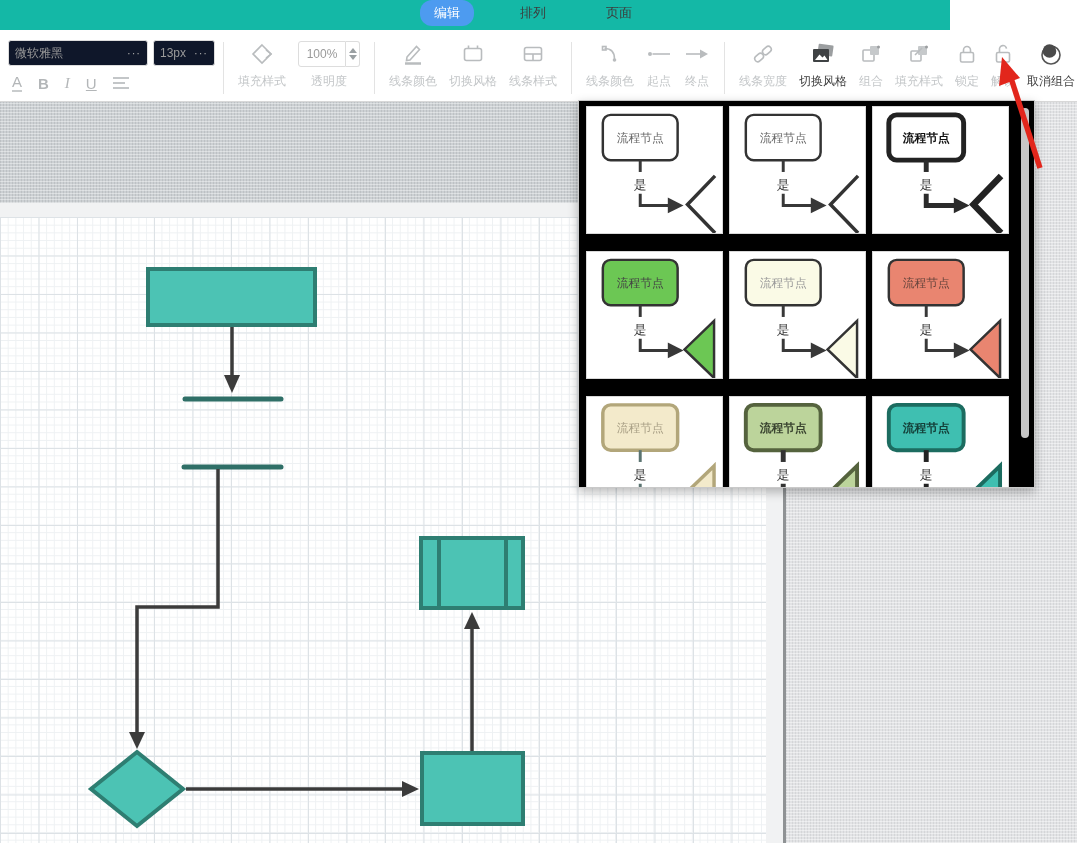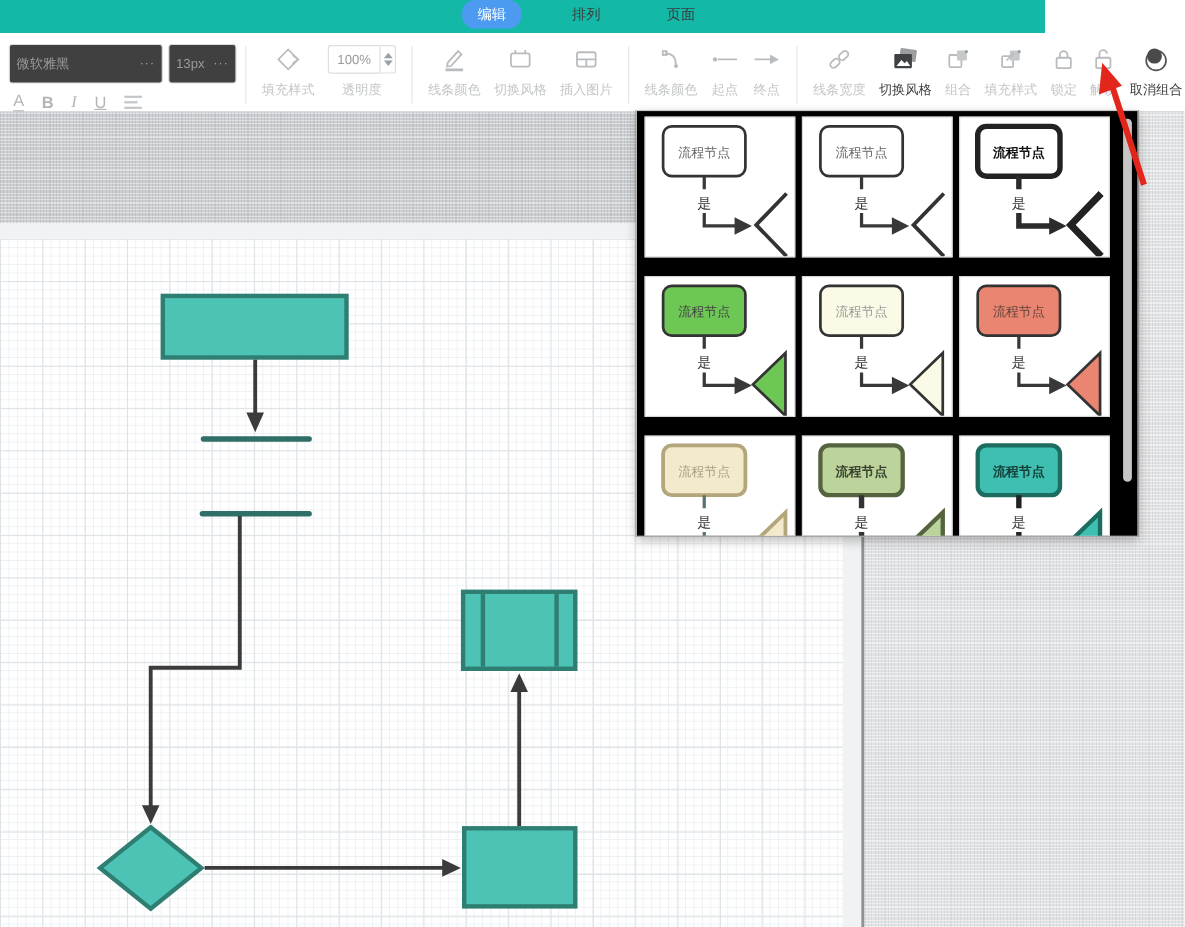--- a/index.html
+++ b/index.html
@@ -9,21 +9,21 @@
   
   .topbar { position:absolute; left:0; top:0; width:950px; height:30px; background:#14b8a6; display:flex; align-items:flex-start; }
   .tabs { display:flex; gap:32px; margin-left:420px; align-items:center; }
   .tab { font-size:13px; color:#3c3c3c; padding:4px 14px; border-radius:12px; cursor:pointer; white-space:nowrap; }
   .tab.active { background:var(--tab-active,#4d9bf0); color:#fff; }
 
   
   .toolbar { position:absolute; left:0; top:30px; width:1077px; height:72px; background:#fff; border-bottom:1px solid #d8d8d8; display:flex; align-items:flex-start; padding:10px 0 0 8px; }
   .font-group { width:212px; }
   .font-row { display:flex; gap:5px; }
-  .select-box { border:1px solid #ddd; border-radius:3px; height:36px; display:flex; align-items:center; justify-content:space-between; padding:0 6px; color:#9a9a9a; font-size:12px; background:#404040; }
+  .select-box { border:1px solid #ddd; border-radius:3px; height:26px; display:flex; align-items:center; justify-content:space-between; padding:0 6px; color:#9a9a9a; font-size:12px; background:#0f172a; }
   .select-box .more { color:#aaa; font-size:11px; letter-spacing:1px; }
   .fmt-row { display:flex; align-items:center; gap:16px; margin:8px 0 0 4px; color:#b3b6b8; font-size:15px; }
   .fmt-btn { cursor:pointer; line-height:1; }
   .fmt-a { border-bottom:2px solid #c9cccd; padding-bottom:1px; }
   .fmt-i { font-style:italic; font-family:"Liberation Serif",serif; }
   .fmt-u { text-decoration:underline; }
   .align-icon { display:inline-block; width:16px; }
   .align-icon div { height:2px; background:#c3c6c8; margin:3px 0; }
   .align-icon div:nth-child(2){ width:12px; }
 
@@ -180,21 +180,21 @@
     </div>
 
     <div class="big-btn">
       <span class="ic">
         <svg width="24" height="24" viewBox="0 0 24 24">
             <rect x="3.5" y="5.5" width="17" height="13" rx="2"></rect>
             <line x1="3.5" y1="12" x2="20.5" y2="12"></line>
             <line x1="12" y1="12" x2="12" y2="18.5"></line>
           </svg>
       </span>
-      <span class="lbl">插入图片</span>
+      <span class="lbl">线条样式</span>
     </div>
 
     <div class="tb-sep"></div>
 
     <div class="big-btn">
       <span class="ic">
         <svg width="24" height="24" viewBox="0 0 24 24">
             <path d="M6.5 6.5 Q16.5 6.5 16.5 17"></path>
             <rect x="4.5" y="4.5" width="3.5" height="3.5"></rect>
             <circle cx="16.5" cy="18" r="1.8" fill="#b9bcbe" stroke="none"></circle>

